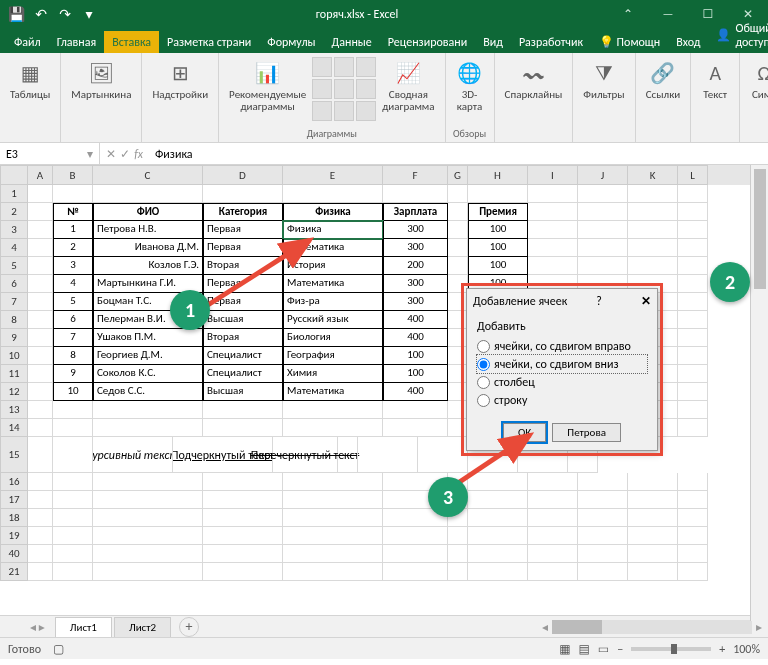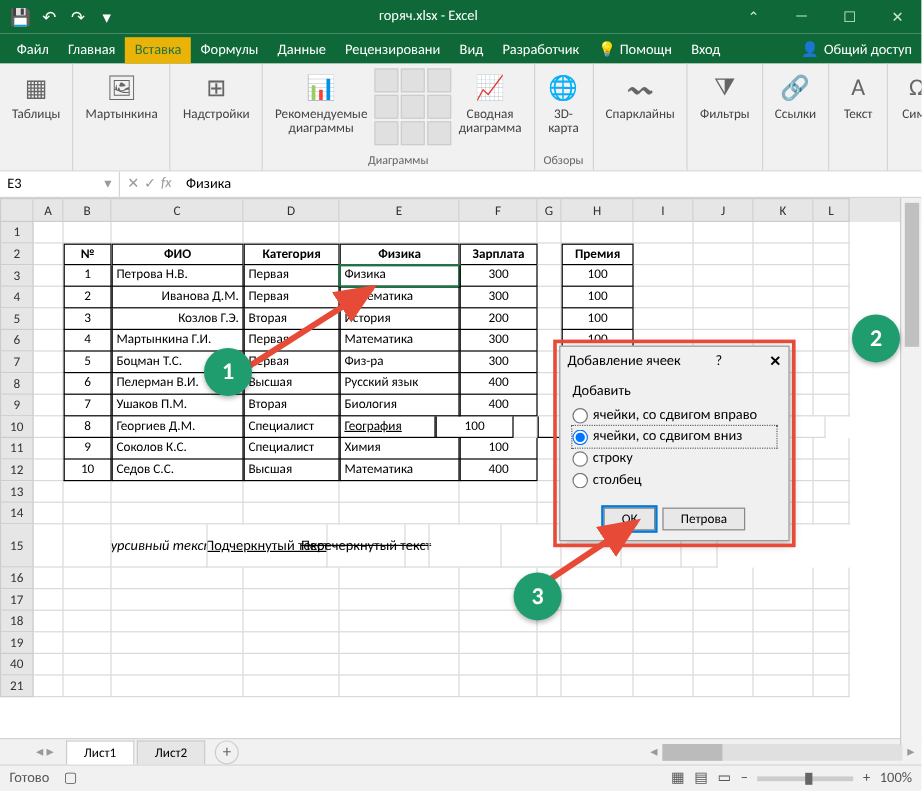--- a/index.html
+++ b/index.html
@@ -83,20 +83,21 @@
     <div>—</div>
     <div>☐</div>
     <div>✕</div>
   </div>
 </div>
 
 <div class="ribbon-tabs">
   <div class="tab">Файл</div>
   <div class="tab">Главная</div>
   <div class="tab active">Вставка</div>
+  <div class="tab">Разметка страни</div>
   <div class="tab">Формулы</div>
   <div class="tab">Данные</div>
   <div class="tab">Рецензировани</div>
   <div class="tab">Вид</div>
   <div class="tab">Разработчик</div>
   <div class="tab">💡 <span>Помощн</span></div>
   <div class="tab">Вход</div>
   <div class="share-btn">👤 <span>Общий доступ</span></div>
 </div>
 
@@ -360,21 +361,21 @@
           <div class="cell" style="width: 50px;"></div>
           <div class="cell" style="width: 50px;"></div>
           <div class="cell" style="width: 50px;"></div>
           <div class="cell" style="width: 30px;"></div>
         </div>
         <div class="cell-row">
           <div class="cell" style="width: 25px;"></div>
           <div class="cell data-cell num" style="width: 40px;">8</div>
           <div class="cell data-cell" style="width: 110px; text-align: left;">Георгиев Д.М.</div>
           <div class="cell data-cell" style="width: 80px;">Специалист</div>
-          <div class="cell data-cell" style="width: 80px; text-decoration: underline;">География</div>
+          <div class="cell data-cell" style="width: 100px;">География</div>
           <div class="cell data-cell num" style="width: 65px;">100</div>
           <div class="cell" style="width: 20px;"></div>
           <div class="cell data-cell num" style="width: 60px;">100</div>
           <div class="cell" style="width: 50px;"></div>
           <div class="cell" style="width: 50px;"></div>
           <div class="cell" style="width: 50px;"></div>
           <div class="cell" style="width: 30px;"></div>
         </div>
         <div class="cell-row">
           <div class="cell" style="width: 25px;"></div>
@@ -551,25 +552,25 @@
       <label class="dlg-radio">
           <input type="radio" name="ins" style="">
           <span>ячейки, со сдвигом вправо</span>
         </label>
       <label class="dlg-radio" style="outline:1px dotted #666">
           <input type="radio" name="ins" checked="" style="">
           <span>ячейки, со сдвигом вниз</span>
         </label>
       <label class="dlg-radio">
           <input type="radio" name="ins" style="">
-          <span>строку</span>
+          <span>столбец</span>
         </label>
       <label class="dlg-radio">
           <input type="radio" name="ins" style="">
-          <span>столбец</span>
+          <span>строку</span>
         </label>
     </div>
   </div>
   <div class="dlg-btns">
     <button class="dlg-btn focus">ОК</button>
     <button class="dlg-btn">Петрова</button>
   </div>
 </div>
 
 <div class="callout" style="left:170px;top:290px">1</div>

